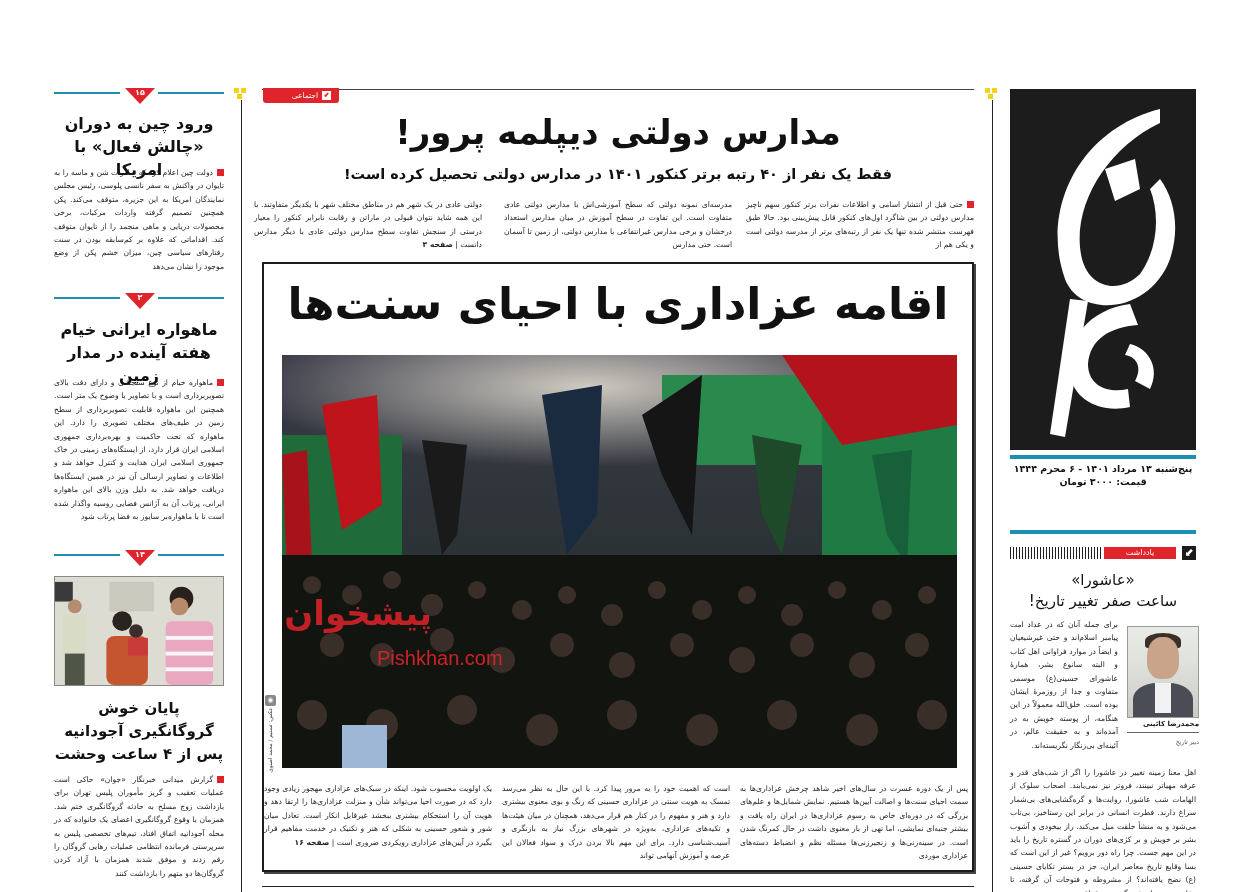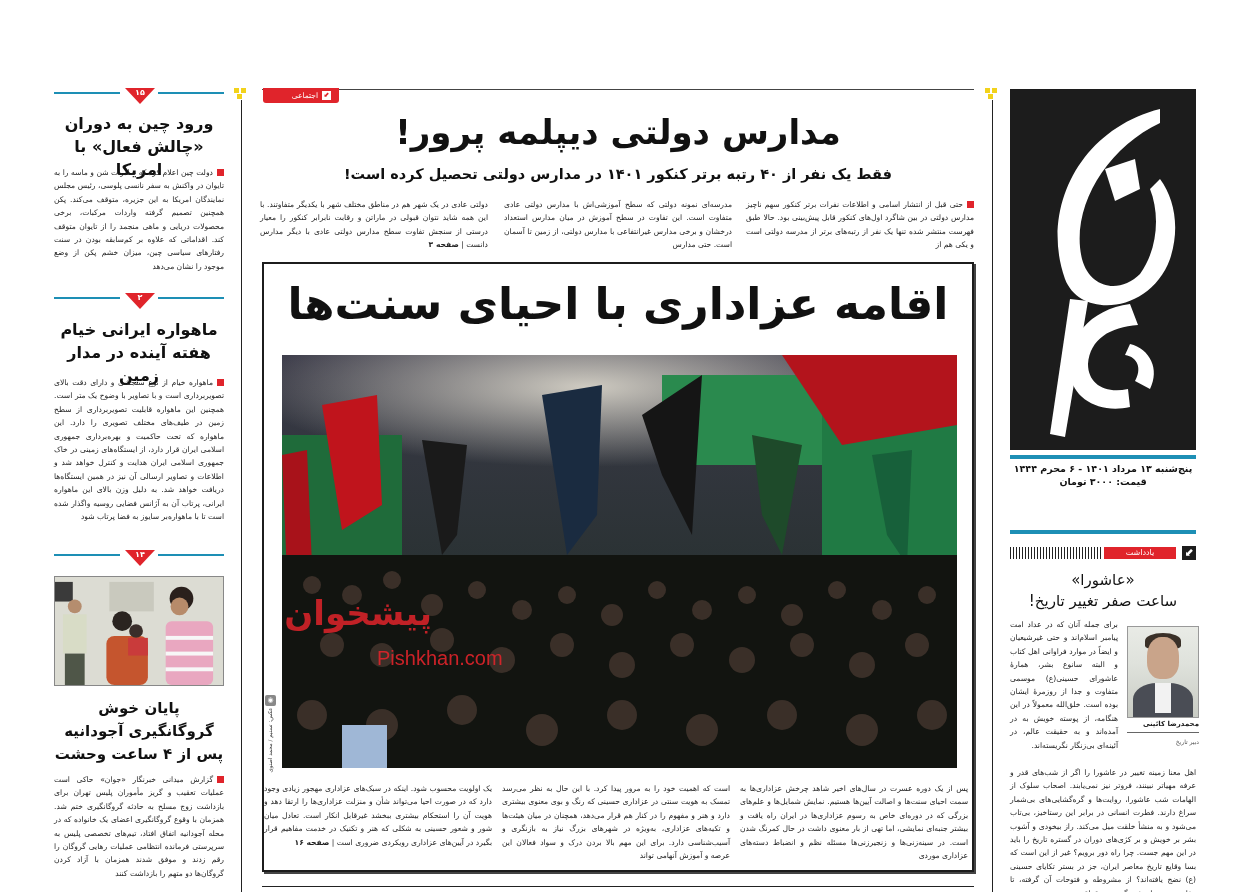--- a/index.html
+++ b/index.html
@@ -129,21 +129,21 @@
 <div id="author-name" class="abs">محمدرضا کائینی</div>
 <div id="author-role" class="abs">دبیر تاریخ</div>
 <div id="editorial-body-1" class="abs body-text">برای جمله آنان که در عداد امت پیامبر اسلام‌اند و حتی غیرشیعیان و ایضاً در موارد فراوانی اهل کتاب و البته سانوع بشر، همارهٔ عاشورای حسینی(ع) موسمی متفاوت و جدا از روزمرهٔ ایشان بوده است. خلق‌الله معمولاً در این هنگامه، از پوسته خویش به در آمده‌اند و به حقیقت عالم، در آئینه‌ای بی‌زنگار نگریسته‌اند.</div>
 <div id="editorial-body-2" class="abs body-text">اهل معنا زمینه تغییر در عاشورا را اگر از شب‌های قدر و عرفه مهیاتر نبینند، فروتر نیز نمی‌یابند. اصحاب سلوک از الهامات شب عاشورا، روایت‌ها و گره‌گشایی‌های بی‌شمار سراغ دارند. فطرت انسانی در برابر این رستاخیز، بی‌تاب می‌شود و به منشأ خلقت میل می‌کند. راز بیخودی و آشوب بشر بر خویش و بر کژی‌های دوران در گستره تاریخ را باید در این مهم جست. چرا راه دور برویم؟ غیر از این است که بسا وقایع تاریخ معاصر ایران، جز در بستر تکایای حسینی (ع) نضج یافته‌اند؟ از مشروطه و فتوحات آن گرفته، تا مقاومت در برابر فرهنگ‌سوزی قزاق</div>
 
 <div id="tag-social" class="abs"><span class="ar">⬋</span><span>اجتماعی</span></div>
 <div id="top-headline" class="abs">مدارس دولتی دیپلمه پرور!</div>
 <div id="top-subhead" class="abs">فقط یک نفر از ۴۰ رتبه برتر کنکور ۱۴۰۱ در مدارس دولتی تحصیل کرده است!</div>
 <div class="abs body-text top-col" style="left:746px;"><span class="bullet"></span><span>حتی قبل از انتشار اسامی و اطلاعات نفرات برتر کنکور سهم ناچیز مدارس دولتی در بین شاگرد اول‌های کنکور قابل پیش‌بینی بود. حالا طبق فهرست منتشر شده تنها یک نفر از رتبه‌های برتر از مدرسه دولتی است و یکی هم از</span></div>
 <div class="abs body-text top-col" style="left:504px;">مدرسه‌ای نمونه دولتی که سطح آموزشی‌اش با مدارس دولتی عادی متفاوت است. این تفاوت در سطح آموزش در میان مدارس استعداد درخشان و برخی مدارس غیرانتفاعی با مدارس دولتی، از زمین تا آسمان است. حتی مدارس</div>
-<div class="abs body-text top-col" style="left:260px;"><span>دولتی عادی در یک شهر هم در مناطق مختلف شهر با یکدیگر متفاوتند. با این همه شاید نتوان قبولی در ماراتن و رقابت نابرابر کنکور را معیار درستی از سنجش تفاوت سطح مدارس دولتی عادی با دیگر مدارس دانست</span> | <b>صفحه ۳</b></div>
+<div class="abs body-text top-col" style="left:254px;"><span>دولتی عادی در یک شهر هم در مناطق مختلف شهر با یکدیگر متفاوتند. با این همه شاید نتوان قبولی در ماراتن و رقابت نابرابر کنکور را معیار درستی از سنجش تفاوت سطح مدارس دولتی عادی با دیگر مدارس دانست</span> | <b>صفحه ۳</b></div>
 
 <div id="feature-box" class="abs"></div>
 <div id="feature-headline" class="abs">اقامه عزاداری با احیای سنت‌ها</div>
 <div id="feature-photo" class="abs">
   <svg viewBox="0 0 675 413" preserveAspectRatio="none">
     <defs>
       <linearGradient id="ceil" x1="0" y1="0" x2="0" y2="1">
         <stop offset="0" stop-color="#3a3a48"></stop>
           <stop offset="1" stop-color="#1b2a20"></stop>
       </linearGradient>

